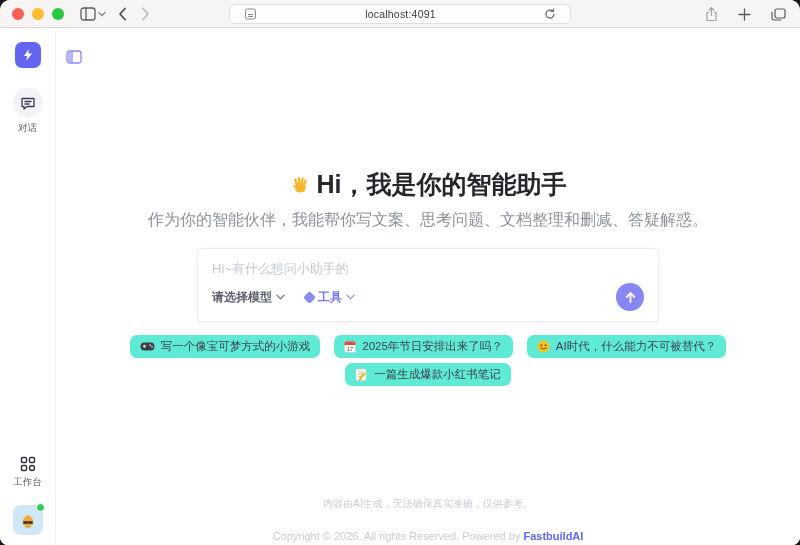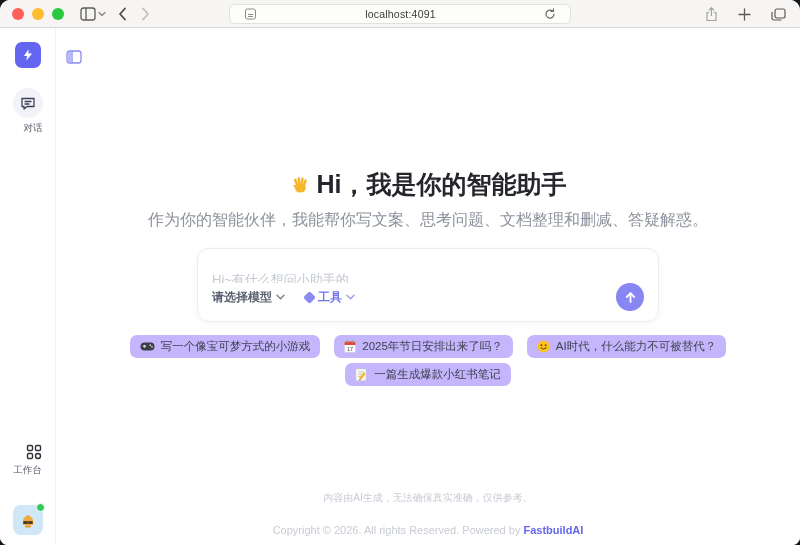--- a/index.html
+++ b/index.html
@@ -25,60 +25,60 @@
              display:flex; align-items:center; padding:0 14px; position:relative; }
   .url-text { flex:1; text-align:center; font-size:10.5px; color:#3a3a38; letter-spacing:.2px; }
   .right-btns { position:absolute; right:12px; top:0; height:28px; display:flex; align-items:center; gap:16px; }
 
   
   .app { flex:1; display:flex; background:#fff; min-height:0; }
   .side { width:56px; border-right:1px solid #f1f1f4; display:flex; flex-direction:column; align-items:center;
           padding:14px 0 10px; }
   .logo { width:26px; height:26px; border-radius:7px; background:var(--accent,#6466f1);
           display:flex; align-items:center; justify-content:center; }
-  .nav-item { display:flex; flex-direction:column; align-items:flex-end; gap:4px; margin-top:20px; cursor:default; }
+  .nav-item { display:flex; flex-direction:column; align-items:center; gap:4px; margin-top:20px; cursor:default; }
   .nav-circle { width:30px; height:30px; border-radius:50%; background:#f2f3f9; display:flex; align-items:center; justify-content:center; }
   .nav-label { font-size:9.5px; color:#55596a; }
-  .side-bottom { margin-top:auto; display:flex; flex-direction:column; align-items:center; gap:16px; }
+  .side-bottom { margin-top:auto; display:flex; flex-direction:column; align-items:center; gap:4px; }
   .avatar { width:30px; height:30px; border-radius:8px; background:#cfe7f7; position:relative; margin-top:12px;
             display:flex; align-items:center; justify-content:center; overflow:visible; }
   .dot-online { position:absolute; top:-2px; right:-2px; width:9px; height:9px; border-radius:50%;
                 background:var(--online-dot,#34c759); border:1.5px solid #fff; }
 
   .main { flex:1; position:relative; display:flex; flex-direction:column; }
   .collapse-btn { position:absolute; left:8px; top:20px; background:none; border:none; padding:2px; }
 
   
   .hero { margin-top:140px; text-align:center; }
   .hero-title { font-size:25px; font-weight:bold; color:#24262c; display:inline-flex; align-items:center; gap:7px; }
   .hero-sub { margin-top:9px; font-size:16px; color:#8d929c; }
 
   
-  .composer { width:462px; height:74px; margin:17px auto 0; border:1px solid #ebecf0; border-radius:12px;
-              background:#fff; box-shadow:0 2px 8px rgba(30,35,60,.04); padding:22px 14px 10px;
+  .composer { width:462px; height:74px; margin:17px auto 0; border:1px solid #ebecf0; border-radius:4px;
+              background:#fff; box-shadow:0 2px 8px rgba(30,35,60,.04); padding:11px 14px 10px;
               display:flex; flex-direction:column; }
   .composer textarea { border:none; outline:none; resize:none; font-family:inherit; font-size:13px; color:#333;
                        height:22px; width:100%; background:transparent; }
   .composer textarea::placeholder { color:#c3c8d2; }
   .composer-row { margin-top:auto; display:flex; align-items:center;justify-content:center; }
   .selector { background:none; border:none; display:inline-flex; align-items:center; gap:4px;
               font-size:12px; font-weight:600; color:#5b6170; font-family:inherit; }
   .selector.tools { color:#7375ea; margin-left:20px; }
   .diamond { width:9px; height:9px; background:#8a8cf2; transform:rotate(45deg); border-radius:2px; display:inline-block; }
   .send-btn { margin-left:auto; width:28px; height:28px; border-radius:50%; border:none;
               background:var(--send-button,#8886f2); display:flex; align-items:center; justify-content:center; }
 
   
   .chips { margin-top:13px; display:flex; flex-direction:column; align-items:center; gap:5px; }
   .chip-row { display:flex; gap:14px; }
   .chip { display:inline-flex; align-items:center; gap:6px; height:23px; padding:0 10px; border:none;
-          background:#c4b5fd; border-radius:7px; font-size:11.5px; color:#3e4452; font-family:inherit; }
-
-  
-  .footer { position:absolute; left:0; right:0; bottom:9px; text-align:center; }
+          background:#5eead4; border-radius:7px; font-size:11.5px; color:#3e4452; font-family:inherit; }
+
+  
+  .footer { position:absolute; left:0; right:0; bottom:3px; text-align:center; }
   .footer .line1 { font-size:10px; color:#c7cbd3; }
   .footer .line2 { font-size:11px; color:#c7cbd3; margin-top:19px; }
   .footer .brand { color:var(--accent,#6466f1); font-weight:bold; cursor:pointer; }
 
   svg { display:block; }
 </style>
 </head>
 <body>
 
 <div class="window">

